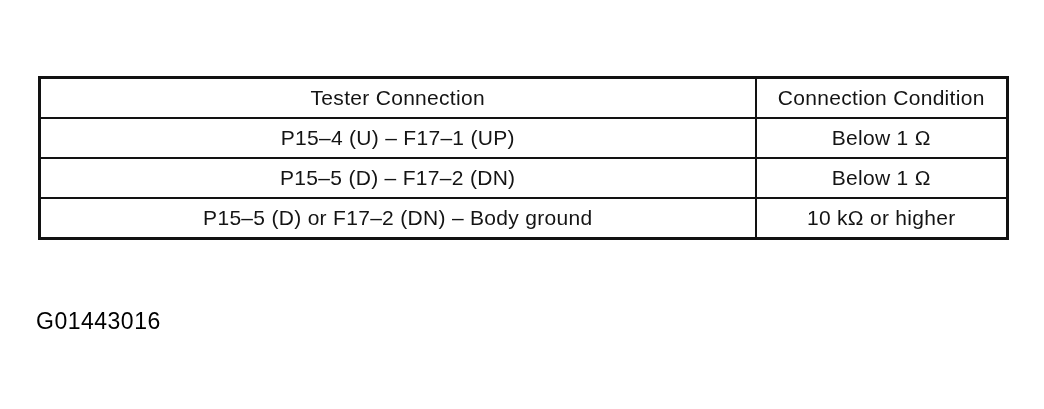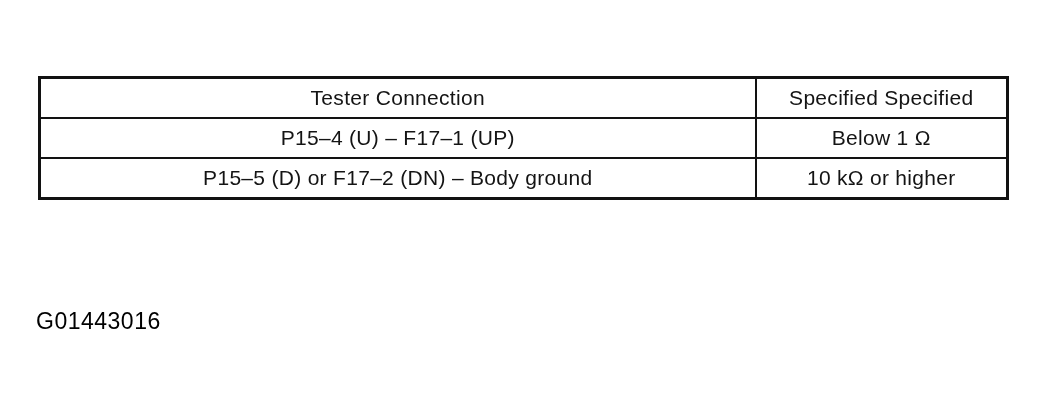--- a/index.html
+++ b/index.html
@@ -56,26 +56,30 @@
 <body>
 
 <table class="spec-table">
   <colgroup>
     <col class="col-connection">
     <col class="col-condition">
   </colgroup>
   <thead>
     <tr>
       <th>Tester Connection</th>
-      <th>Specified Specified</th>
+      <th>Connection Condition</th>
     </tr>
   </thead>
   <tbody>
     <tr>
       <td>P15–4 (U) – F17–1 (UP)</td>
+      <td>Below 1 Ω</td>
+    </tr>
+    <tr>
+      <td>P15–5 (D) – F17–2 (DN)</td>
       <td>Below 1 Ω</td>
     </tr>
     <tr>
       <td>P15–5 (D) or F17–2 (DN) – Body ground</td>
       <td>10 kΩ or higher</td>
     </tr>
   </tbody>
 </table>
 
 <div class="figure-caption">G01443016</div>

